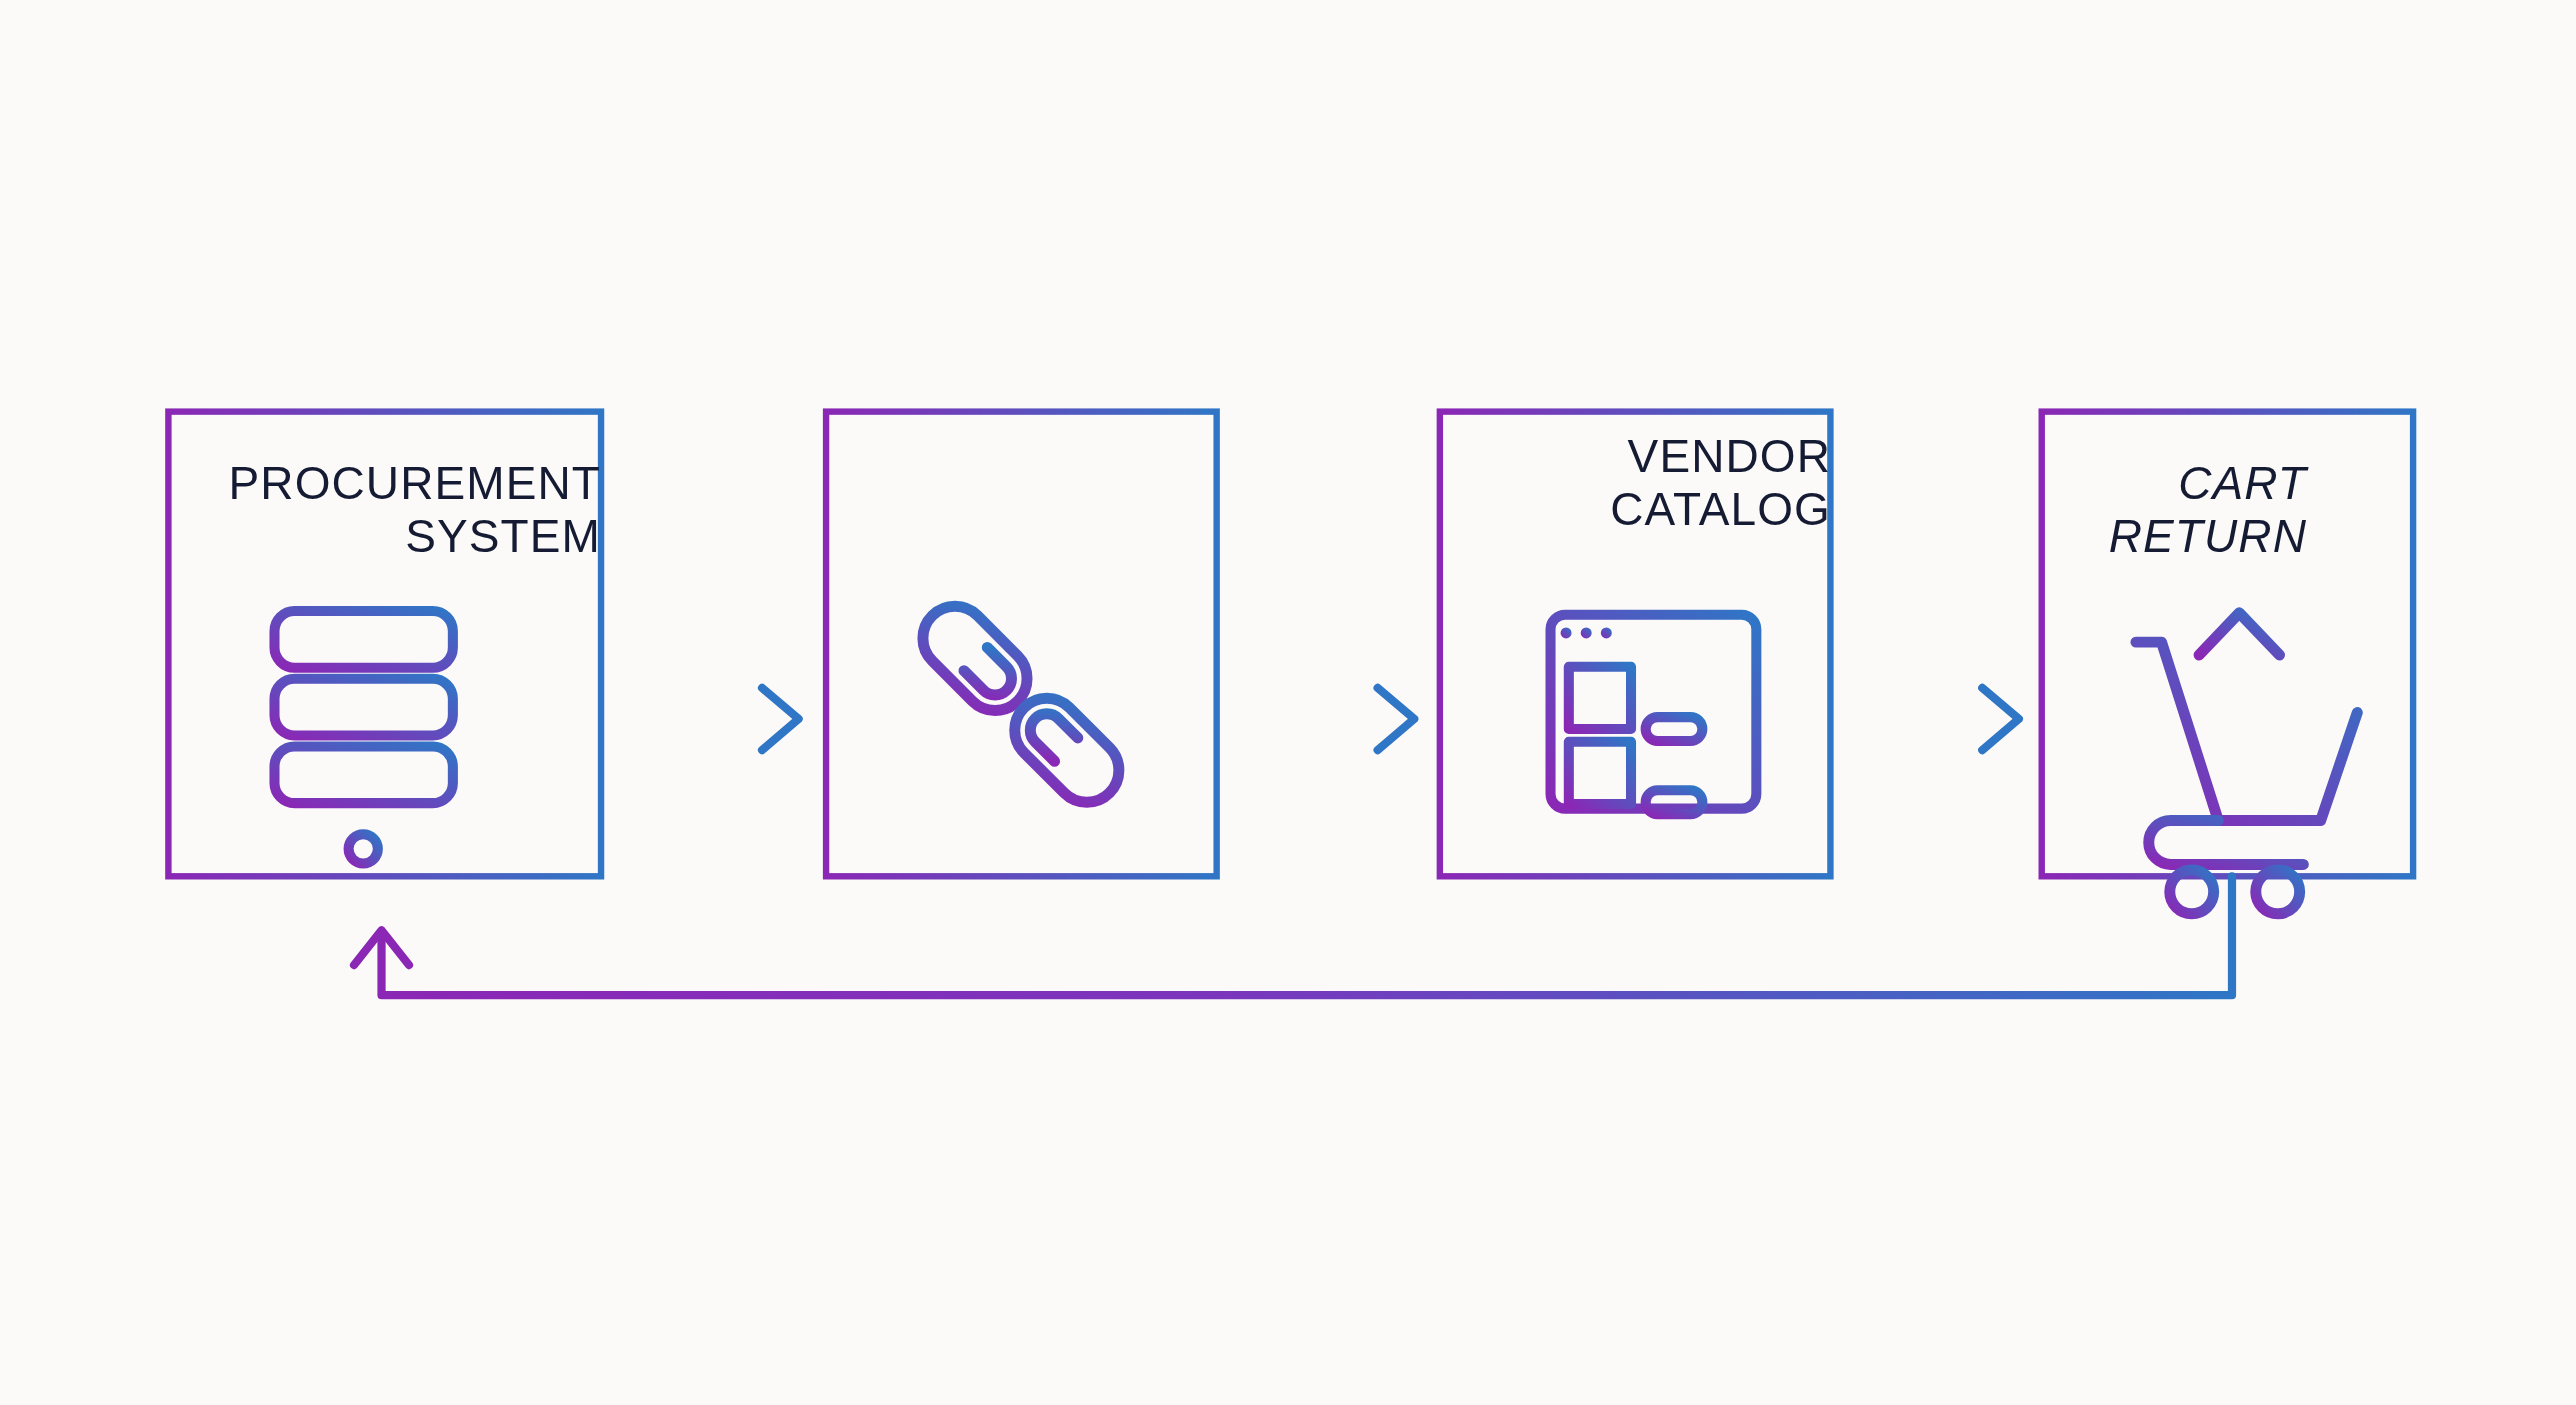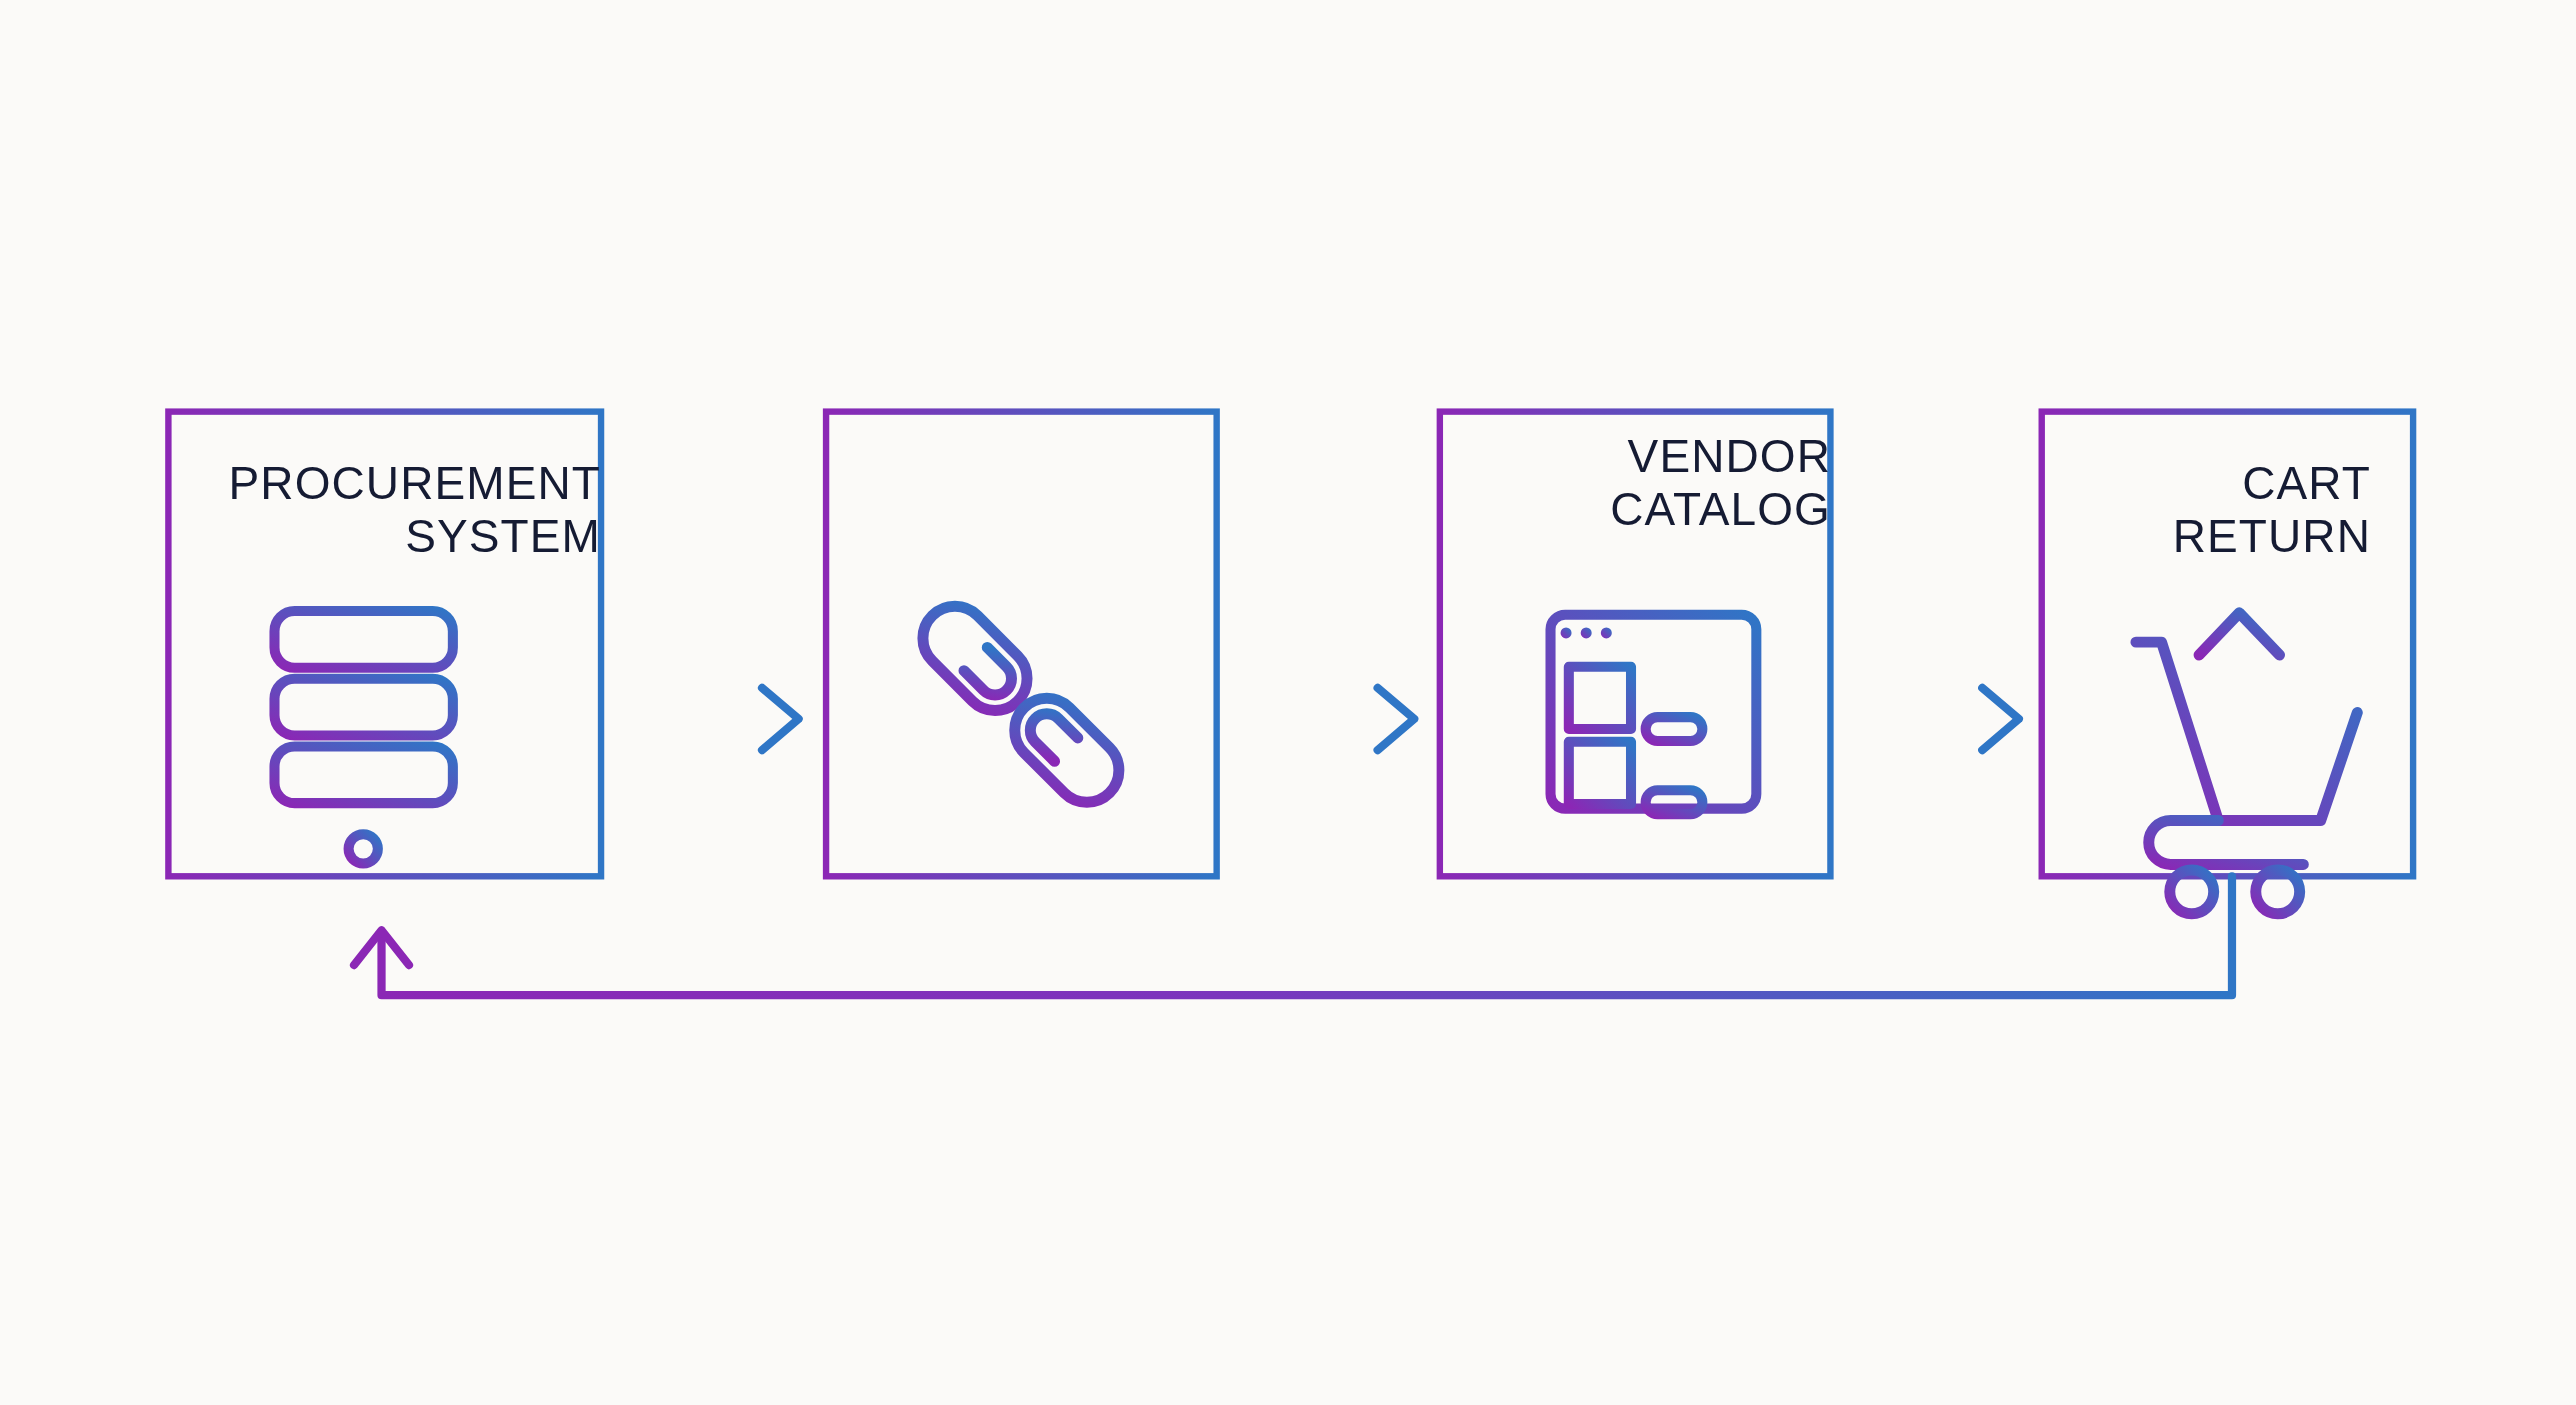--- a/index.html
+++ b/index.html
@@ -141,17 +141,17 @@
     </g>
   </svg>
 
   <div class="box-label" style="left:168px;top:457px;width:433px;">PROCUREMENT
 SYSTEM</div>
 
 
   <div class="box-label" style="left:1440px;top:430px;width:391px;">VENDOR
 CATALOG</div>
 
-  <div class="box-label" style="left:2000px;top:457px;width:371px;">CART
+  <div class="box-label" style="left:1936px;top:457px;width:371px;font-style:italic;">CART
 RETURN</div>
 
 </div>
 
 
 </body></html>

